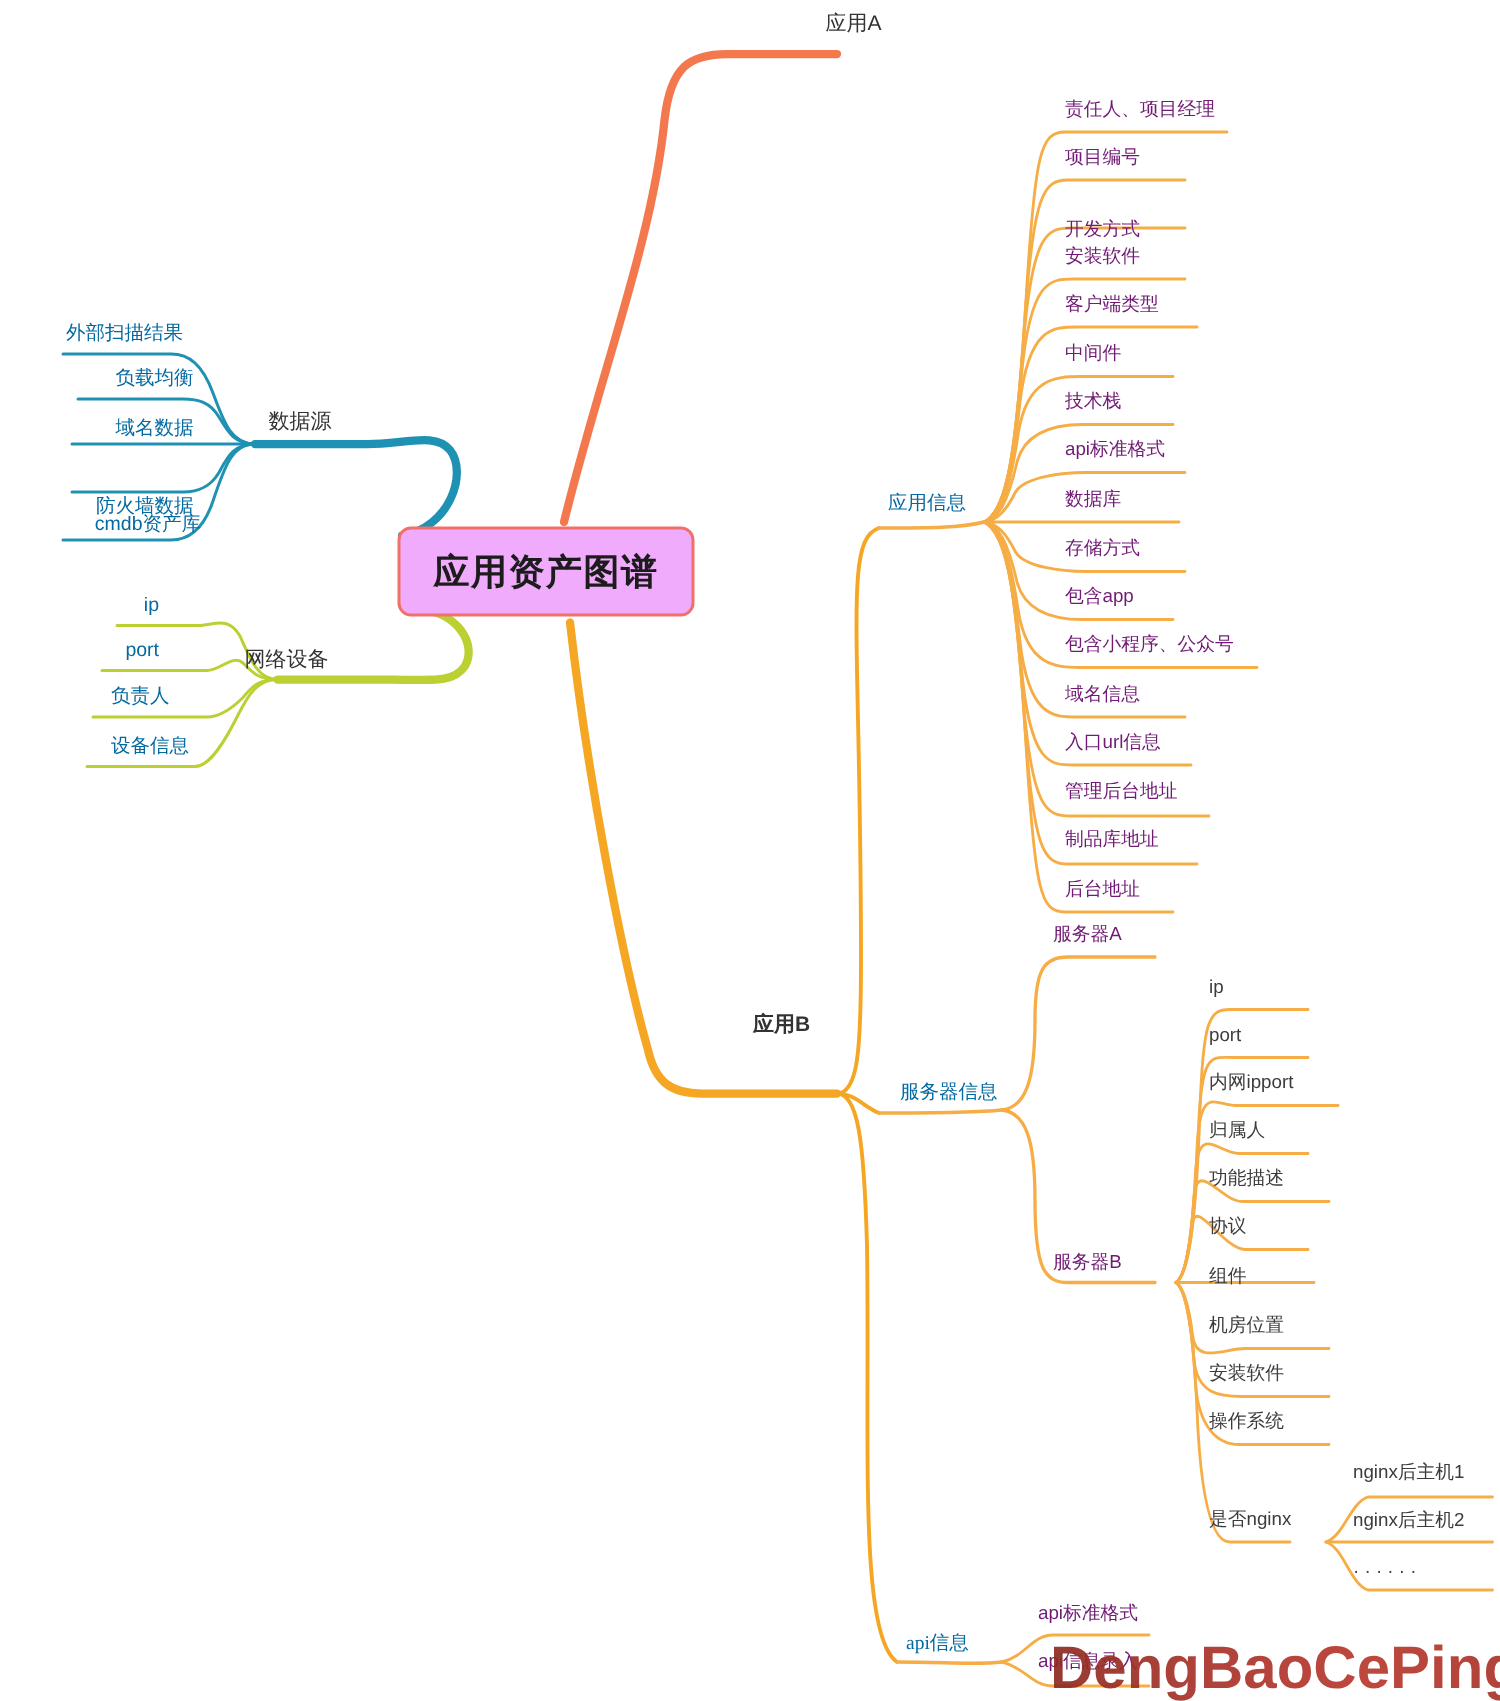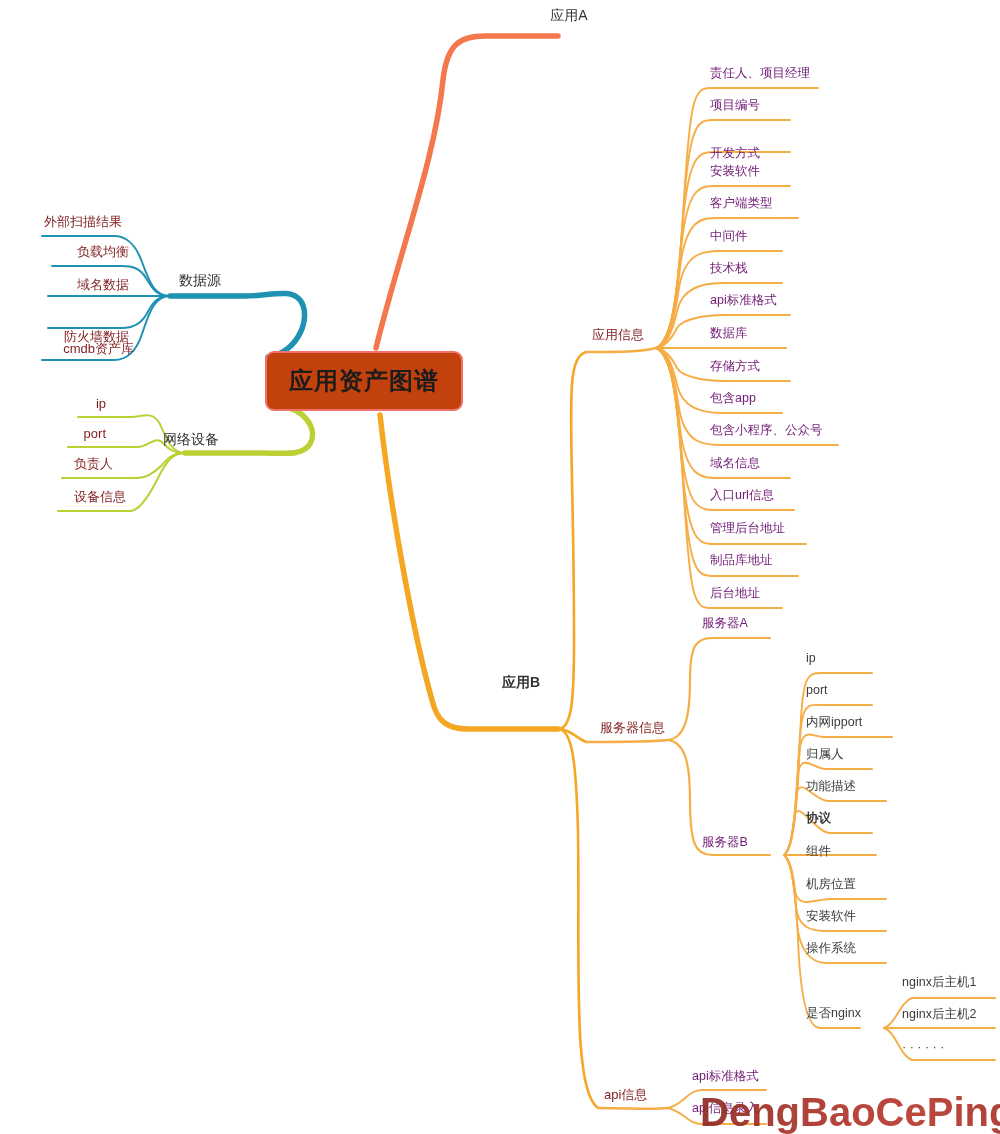--- a/index.html
+++ b/index.html
@@ -4,28 +4,28 @@
 <title>应用资产图谱</title>
 <style>
   html,body{margin:0;padding:0;background:#ffffff;}
   body{width:1000px;height:1134px;position:relative;overflow:hidden;
        font-family:"Liberation Sans","DejaVu Sans",sans-serif;}
   #canvas{position:absolute;left:0;top:0;width:1000px;height:1134px;}
   svg.links{position:absolute;left:0;top:0;width:1000px;height:1134px;pointer-events:none;}
   .node{position:absolute;white-space:nowrap;color:#3a3a3a;
         transform:translateY(-50%);}
   .node.lvl1{font-size:14px;color:#333;}
-  .node.lvl2{font-size:13px;color:#7f1d1d;}
+  .node.lvl2{font-size:13px;color:#0369a1;}
   .node.lvl3{font-size:12.5px;color:#701a75;}
   .node.lvl4{font-size:12.5px;color:#3c3c3c;}
   .node.right{text-align:left;}
   .node.left{text-align:right;transform:translate(-100%,-50%);}
   .node.center-anchor{transform:translate(-50%,-50%);}
   #root{position:absolute;transform:translate(-50%,-50%);
-        border:2px solid #f0706a;border-radius:9px;background:#c2410c;
+        border:2px solid #f0706a;border-radius:9px;background:#f0abfc;
         padding:12px 22px;font-size:24px;font-weight:bold;color:#1c1c1c;
         letter-spacing:1px;white-space:nowrap;}
   #watermark{position:absolute;font-size:40px;font-weight:bold;
         letter-spacing:0px;white-space:nowrap;
         background:linear-gradient(90deg,#8d2a22 0%,#a8332a 25%,#b8392e 55%,#9c2f26 100%);
         -webkit-background-clip:text;background-clip:text;color:transparent;
         opacity:0.92;}
 </style>
 </head>
 <body>
@@ -129,21 +129,21 @@
   <div class="node lvl2 left" style="left:129px;top:317px;margin-top:20px;">防火墙数据</div>
   <div class="node lvl2 left" style="left:134px;top:349px;">cmdb资产库</div>
 
   <div class="node lvl2 left" style="left:106px;top:403px;">ip</div>
   <div class="node lvl2 left" style="left:106px;top:433px;">port</div>
   <div class="node lvl2 left" style="left:113px;top:464px;">负责人</div>
   <div class="node lvl2 left" style="left:126px;top:497px;">设备信息</div>
 
   <div class="node lvl2 right" style="left:592px;top:335px;">应用信息</div>
   <div class="node lvl2 right" style="left:600px;top:728px;">服务器信息</div>
-  <div class="node lvl2 right" style="left:604px;top:1095px;">api信息</div>
+  <div class="node lvl2 right" style="left:604px;top:1095px;font-family:Liberation Serif, serif;">api信息</div>
 
   <div class="node lvl3 right" style="left:710px;top:73px;">责任人、项目经理</div>
   <div class="node lvl3 right" style="left:710px;top:105px;">项目编号</div>
   <div class="node lvl3 right" style="left:710px;top:137px;margin-top:16px;">开发方式</div>
   <div class="node lvl3 right" style="left:710px;top:171px;">安装软件</div>
   <div class="node lvl3 right" style="left:710px;top:203px;">客户端类型</div>
   <div class="node lvl3 right" style="left:710px;top:236px;">中间件</div>
   <div class="node lvl3 right" style="left:710px;top:268px;">技术栈</div>
   <div class="node lvl3 right" style="left:710px;top:300px;">api标准格式</div>
   <div class="node lvl3 right" style="left:710px;top:333px;">数据库</div>
@@ -157,21 +157,21 @@
   <div class="node lvl3 right" style="left:710px;top:593px;">后台地址</div>
 
   <div class="node lvl3 right" style="left:702px;top:623px;">服务器A</div>
   <div class="node lvl3 right" style="left:702px;top:842px;">服务器B</div>
 
   <div class="node lvl4 right" style="left:806px;top:658px;">ip</div>
   <div class="node lvl4 right" style="left:806px;top:690px;">port</div>
   <div class="node lvl4 right" style="left:806px;top:722px;">内网ipport</div>
   <div class="node lvl4 right" style="left:806px;top:754px;">归属人</div>
   <div class="node lvl4 right" style="left:806px;top:786px;">功能描述</div>
-  <div class="node lvl4 right" style="left:806px;top:818px;font-weight:bold;">协议</div>
+  <div class="node lvl4 right" style="left:806px;top:818px;">协议</div>
   <div class="node lvl4 right" style="left:806px;top:851px;">组件</div>
   <div class="node lvl4 right" style="left:806px;top:884px;">机房位置</div>
   <div class="node lvl4 right" style="left:806px;top:916px;">安装软件</div>
   <div class="node lvl4 right" style="left:806px;top:948px;">操作系统</div>
   <div class="node lvl4 right" style="left:806px;top:1013px;">是否nginx</div>
 
   <div class="node lvl4 right" style="left:902px;top:982px;">nginx后主机1</div>
   <div class="node lvl4 right" style="left:902px;top:1014px;">nginx后主机2</div>
   <div class="node lvl4 right" style="left:902px;top:1047px;">· · · · · ·</div>
 

